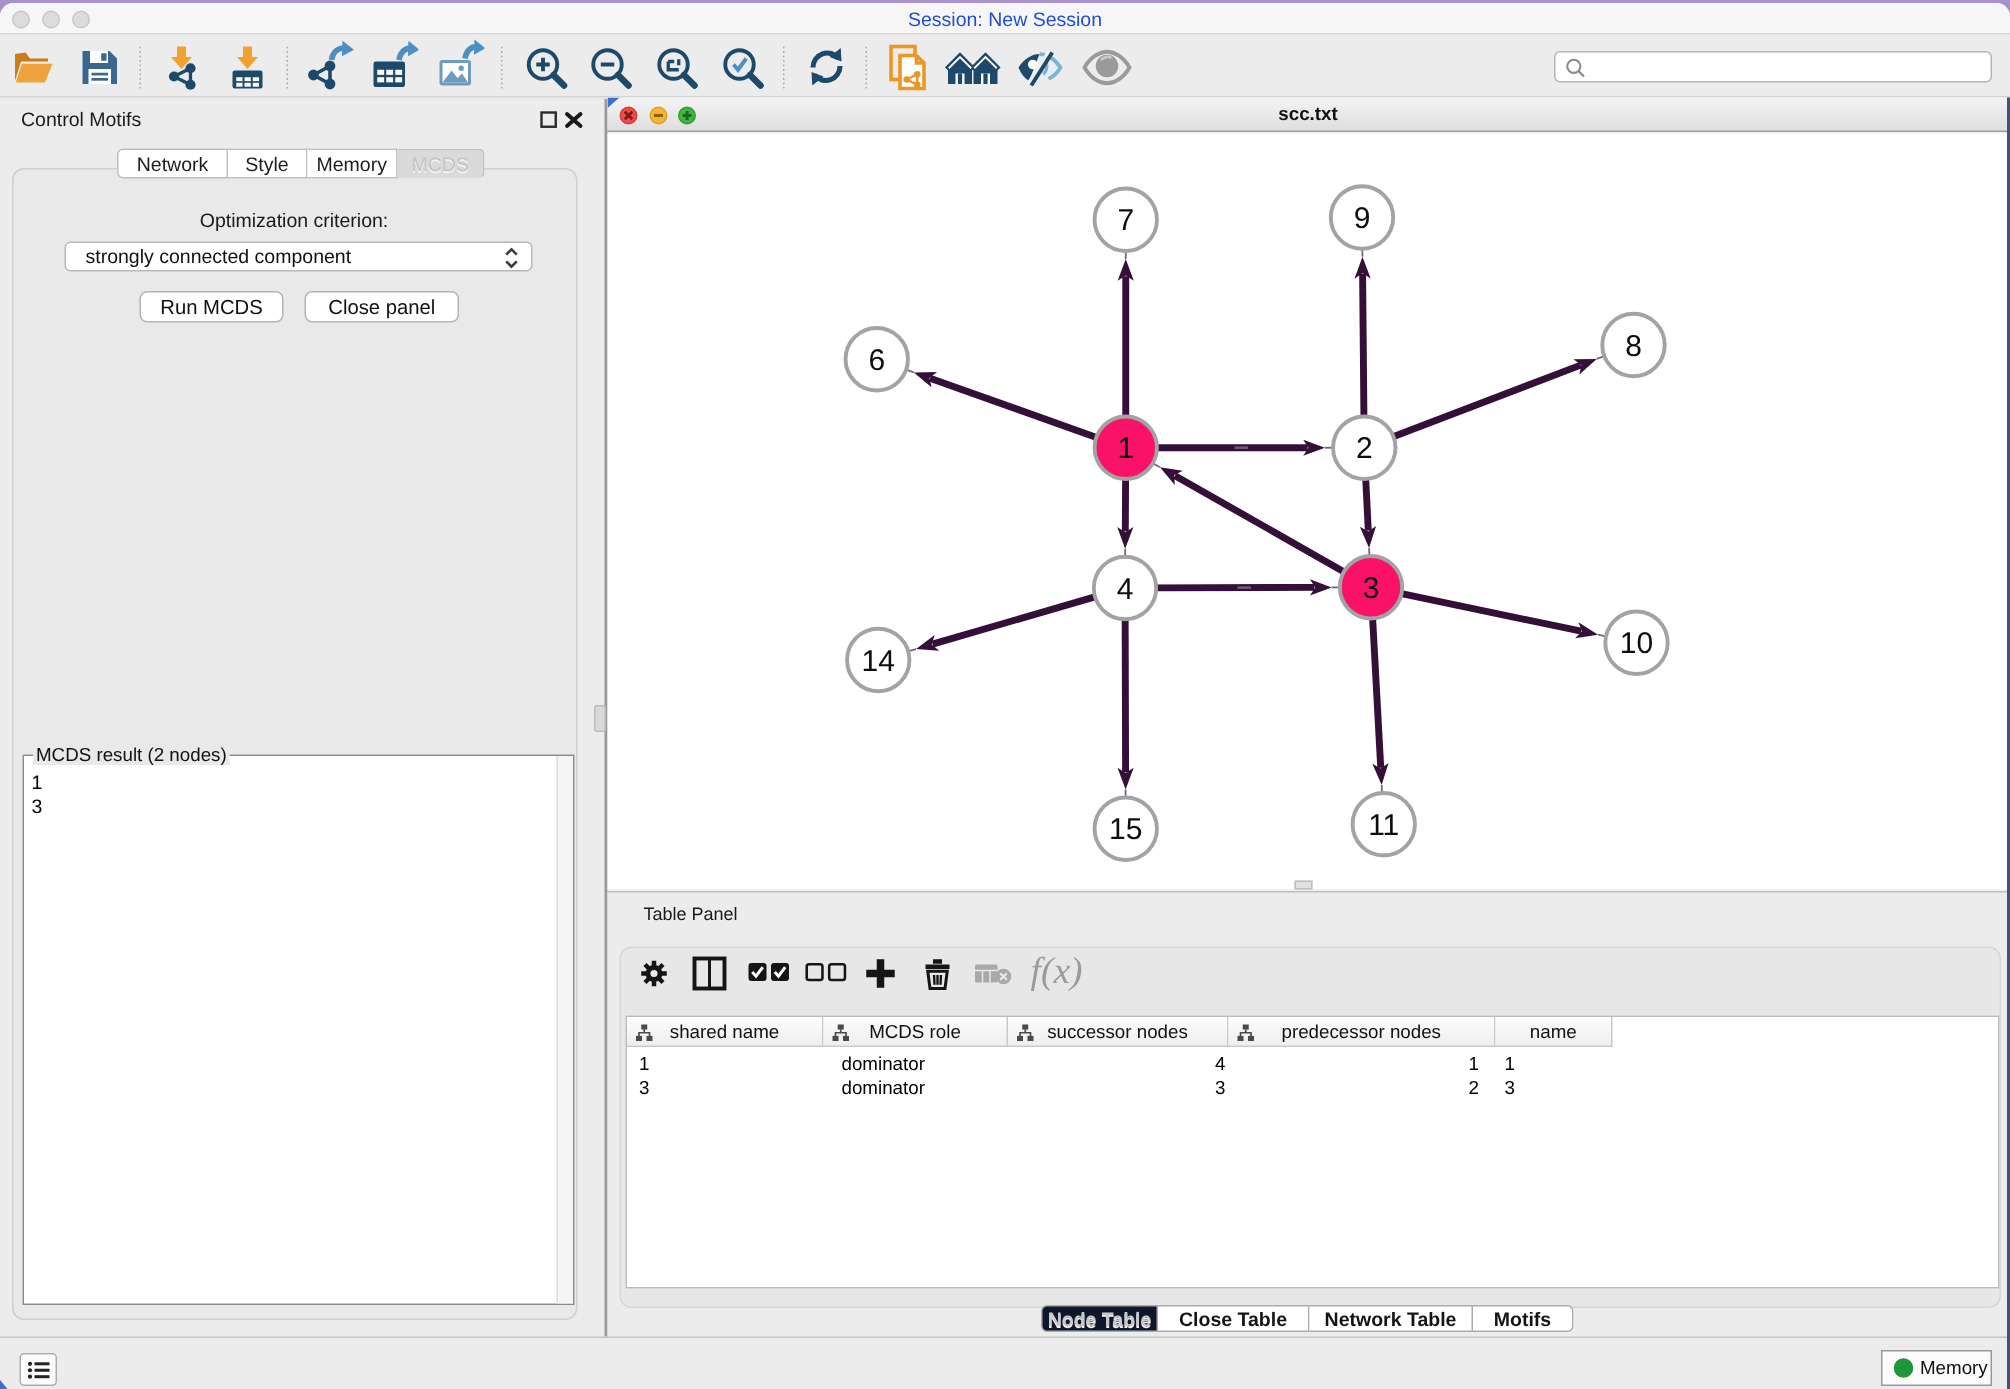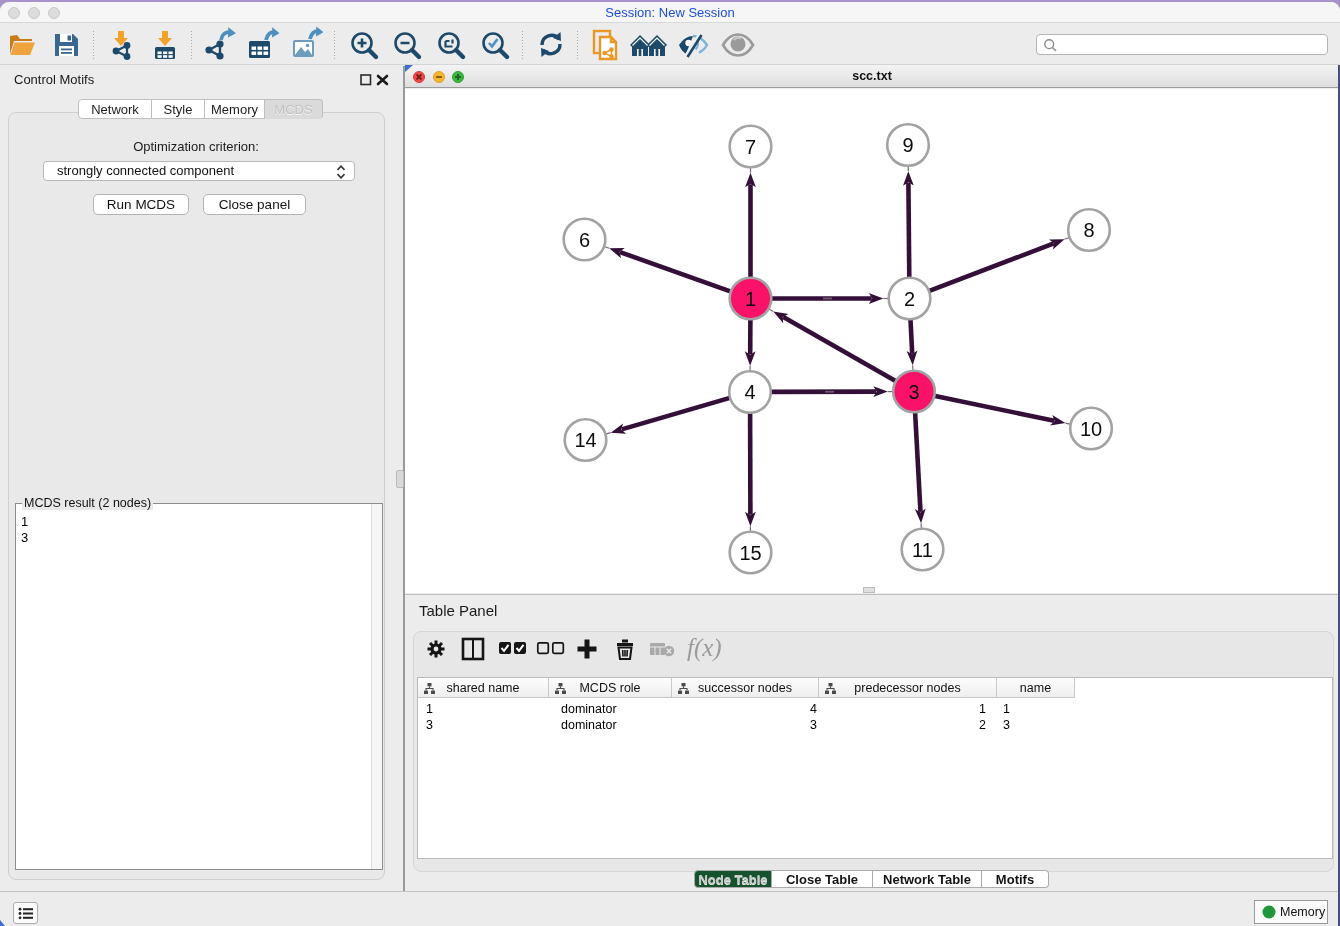--- a/index.html
+++ b/index.html
@@ -55,21 +55,21 @@
   background:linear-gradient(#f4f4f4,#dedede); border-bottom:1px solid #9c9c9c; }
 #netname { position:absolute; top:4px; width:100%; text-align:center;
   font-size:12.5px; color:#111; font-weight:bold; }
 .mtl { position:absolute; top:6px; width:12px; height:12px; border-radius:50%; }
 #canvas { position:absolute; left:405px; top:87px; width:934px; height:504px; background:#fff; overflow:hidden; }
 #canvas svg { margin-top:-2px; }
 #hgrab { position:absolute; left:863px; top:585px; width:12px; height:6px;
   background:#e0e0e0; border:1px solid #bdbdbd; }
 
 #tp { position:absolute; left:405px; top:592px; width:934px; height:297px; background:#ececec; border-top:1px solid #bfbfbf; }
-#tp-title { position:absolute; left:14px; top:7px; font-size:15px; color:#1a1a1a;text-align:center; }
+#tp-title { position:absolute; left:24px; top:7px; font-size:12px; color:#1a1a1a;text-align:center; }
 #tp-box { position:absolute; left:8px; top:36px; width:921px; height:241px;
   background:#e7e7e7; border:1px solid #d6d6d6; border-radius:8px; }
 #tp-toolbar { position:absolute; left:12px; top:36px; width:915px; height:36px; }
 #tbl { position:absolute; left:12px; top:82px; width:916px; height:182px;
   background:#fff; border:1px solid #bbb; }
 .hcell { position:absolute; top:0; height:20px; background:linear-gradient(#fdfdfd,#eee);
   border-right:1px solid #c9c9c9; border-bottom:1px solid #c9c9c9;
   font-size:12.5px; color:#111; text-align:center; line-height:20px; }
 .trow { position:absolute; font-size:12.5px; color:#000; height:16px; line-height:16px; }
 .btab { position:absolute; top:275px; height:18px; background:#fff;
@@ -446,21 +446,21 @@
       <div class="trow" style="left:143px;top:23px;">dominator</div>
       <div class="trow" style="left:254px;top:23px;width:145px;text-align:right;">4</div>
       <div class="trow" style="left:401px;top:23px;width:167px;text-align:right;">1</div>
       <div class="trow" style="left:585px;top:23px;">1</div>
       <div class="trow" style="left:8px;top:39px;">3</div>
       <div class="trow" style="left:143px;top:39px;">dominator</div>
       <div class="trow" style="left:254px;top:39px;width:145px;text-align:right;">3</div>
       <div class="trow" style="left:401px;top:39px;width:167px;text-align:right;">2</div>
       <div class="trow" style="left:585px;top:39px;">3</div>
     </div>
-    <div class="btab" style="left:289px;width:78px;border-radius:4px 0 0 4px;background:#14532d;color:#c9c9c9;text-shadow:0 1px 0 #f2f2f2;">Node Table</div>
+    <div class="btab" style="left:289px;width:78px;border-radius:4px 0 0 4px;background:#0f172a;color:#c9c9c9;text-shadow:0 1px 0 #f2f2f2;">Node Table</div>
     <div class="btab" style="left:367px;width:101px;border-left:none;">Close Table</div>
     <div class="btab" style="left:468px;width:109px;border-left:none;">Network Table</div>
     <div class="btab" style="left:577px;width:67px;border-left:none;border-radius:0 4px 4px 0;">Motifs</div>
   </div>
   <div id="status">
     <div id="listbtn">
       <svg style="position:absolute;left:4px;top:4px" width="16" height="13" viewBox="0 0 16 13">
         <g fill="#222">
             <circle cx="2" cy="2.2" r="1.4"></circle>
             <circle cx="2" cy="6.5" r="1.4"></circle>

